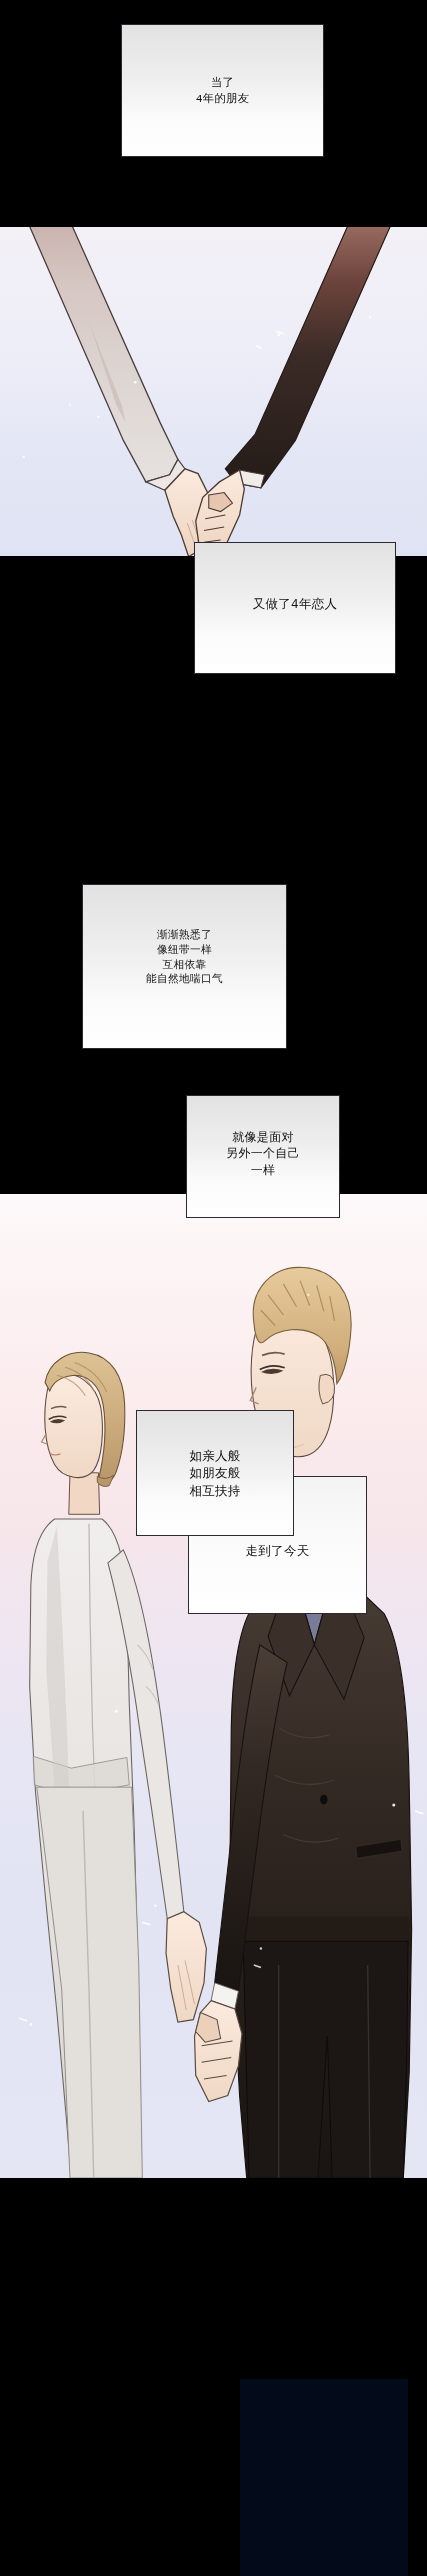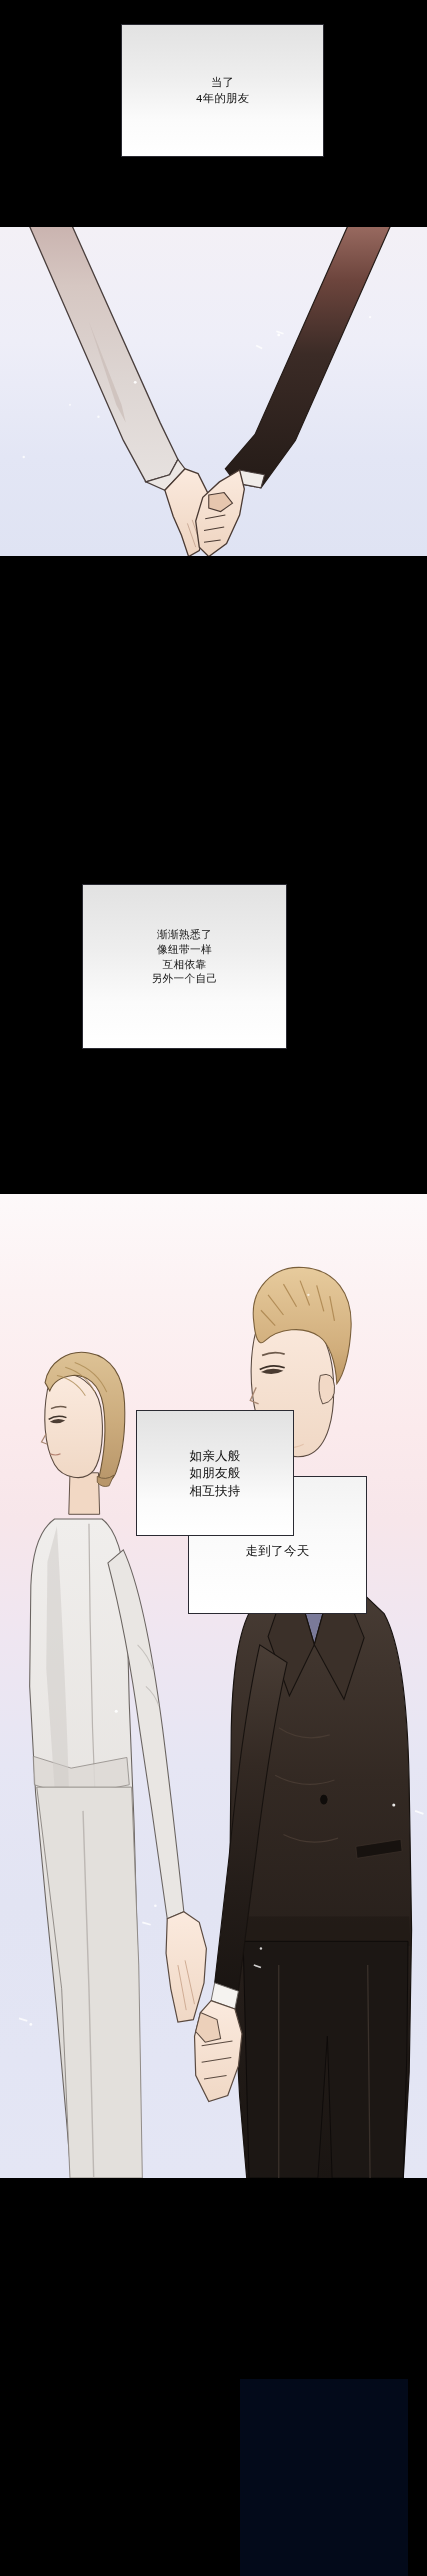--- a/index.html
+++ b/index.html
@@ -267,28 +267,36 @@
     </svg>
   </div>
 
   <div id="navy-block"></div>
 
   <div class="cap" id="cap-1">
     <span class="txt">当了
 4年的朋友</span>
   </div>
 
+  <div class="cap" id="cap-2">
+    <span class="txt">又做了4年恋人</span>
+  </div>
 
   <div class="cap" id="cap-3">
     <span class="txt">渐渐熟悉了
 像纽带一样
 互相依靠
-另外一个自己</span>
-  </div>
-
+能自然地喘口气</span>
+  </div>
+
+  <div class="cap" id="cap-4">
+    <span class="txt">就像是面对
+另外一个自己
+一样</span>
+  </div>
 
   <div class="cap" id="cap-6">
     <span class="txt">走到了今天</span>
   </div>
 
   <div class="cap" id="cap-5">
     <span class="txt">如亲人般
 如朋友般
 相互扶持</span>
   </div>

